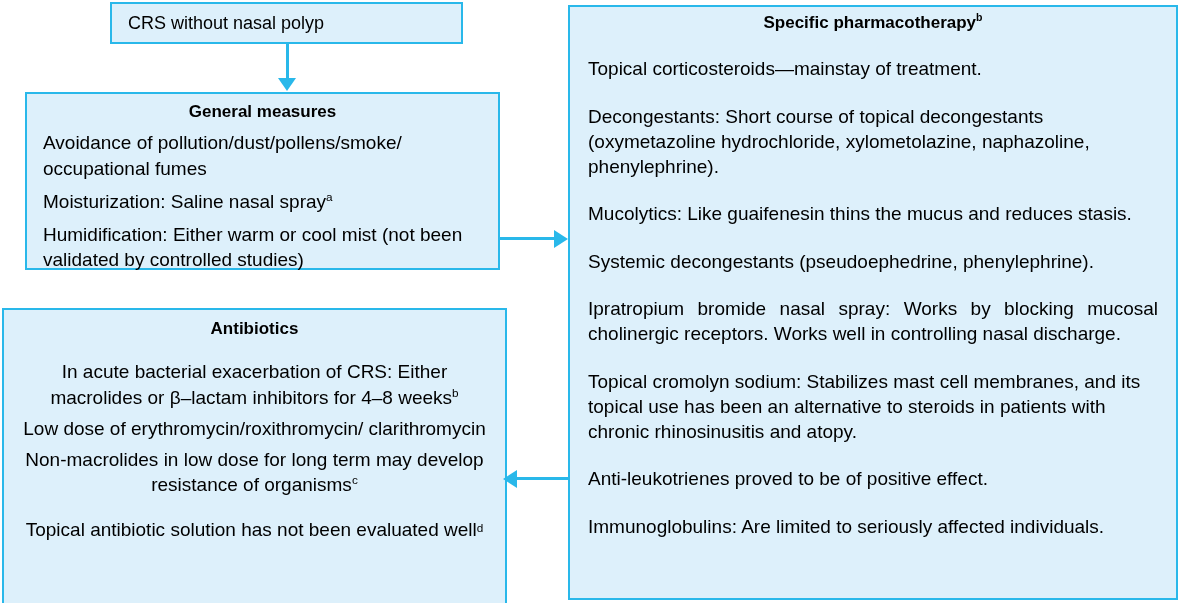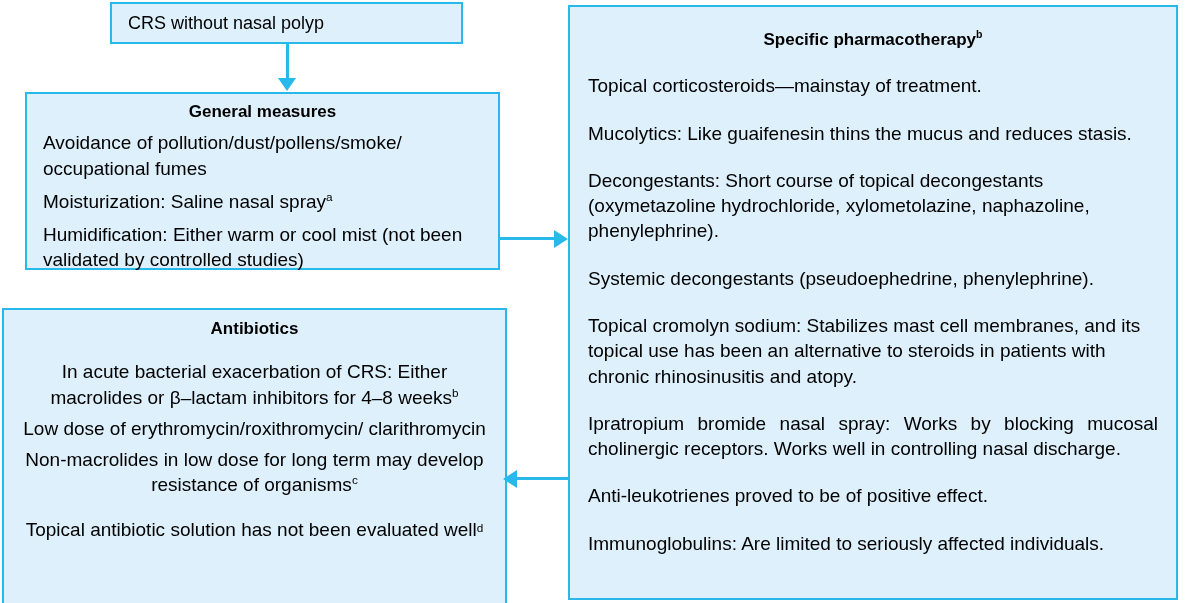--- a/index.html
+++ b/index.html
@@ -86,21 +86,21 @@
     position: relative;
     top: 4px;
   }
 
   
   #box-pharma {
     left: 568px;
     top: 5px;
     width: 610px;
     height: 595px;
-    padding: 23px 18px 0 18px;
+    padding: 6px 18px 0 18px;
   }
   #box-pharma .box-title { margin-bottom: 23px; }
   #box-pharma .para { margin: 0 0 22px 0; }
   #box-pharma .para.justified { text-align: justify; }
 
   
   .conn { position: absolute; }
   .vline { background: #29b8ea; width: 3px; }
   .hline { background: #29b8ea; height: 3px; }
   .arrow-down {
@@ -157,22 +157,22 @@
     <p class="para"><span>Non-macrolides in low dose for long term may develop resistance of organisms</span><sup>c</sup></p>
     <p class="para gap"><span>Topical antibiotic solution has not been evaluated well</span><span class="sup-d">d</span></p>
   </div>
 
   <div class="conn hline" id="conn3-line"></div>
   <div class="conn arrow-left" id="conn3-head"></div>
 
   <div class="box" id="box-pharma">
     <div class="box-title"><span>Specific pharmacotherapy</span><sup>b</sup></div>
     <p class="para">Topical corticosteroids—mainstay of treatment.</p>
+    <p class="para">Decongestants: Short course of topical decongestants (oxymetazoline hydrochloride, xylometolazine, naphazoline, phenylephrine).</p>
     <p class="para">Mucolytics: Like guaifenesin thins the mucus and reduces stasis.</p>
-    <p class="para">Decongestants: Short course of topical decongestants (oxymetazoline hydrochloride, xylometolazine, naphazoline, phenylephrine).</p>
     <p class="para">Systemic decongestants (pseudoephedrine, phenylephrine).</p>
+    <p class="para justified">Ipratropium bromide nasal spray: Works by blocking mucosal cholinergic receptors. Works well in controlling nasal discharge.</p>
     <p class="para">Topical cromolyn sodium: Stabilizes mast cell membranes, and its topical use has been an alternative to steroids in patients with chronic rhinosinusitis and atopy.</p>
-    <p class="para justified">Ipratropium bromide nasal spray: Works by blocking mucosal cholinergic receptors. Works well in controlling nasal discharge.</p>
     <p class="para">Anti-leukotrienes proved to be of positive effect.</p>
     <p class="para">Immunoglobulins: Are limited to seriously affected individuals.</p>
   </div>
 
 </div>
 
 </body></html>

